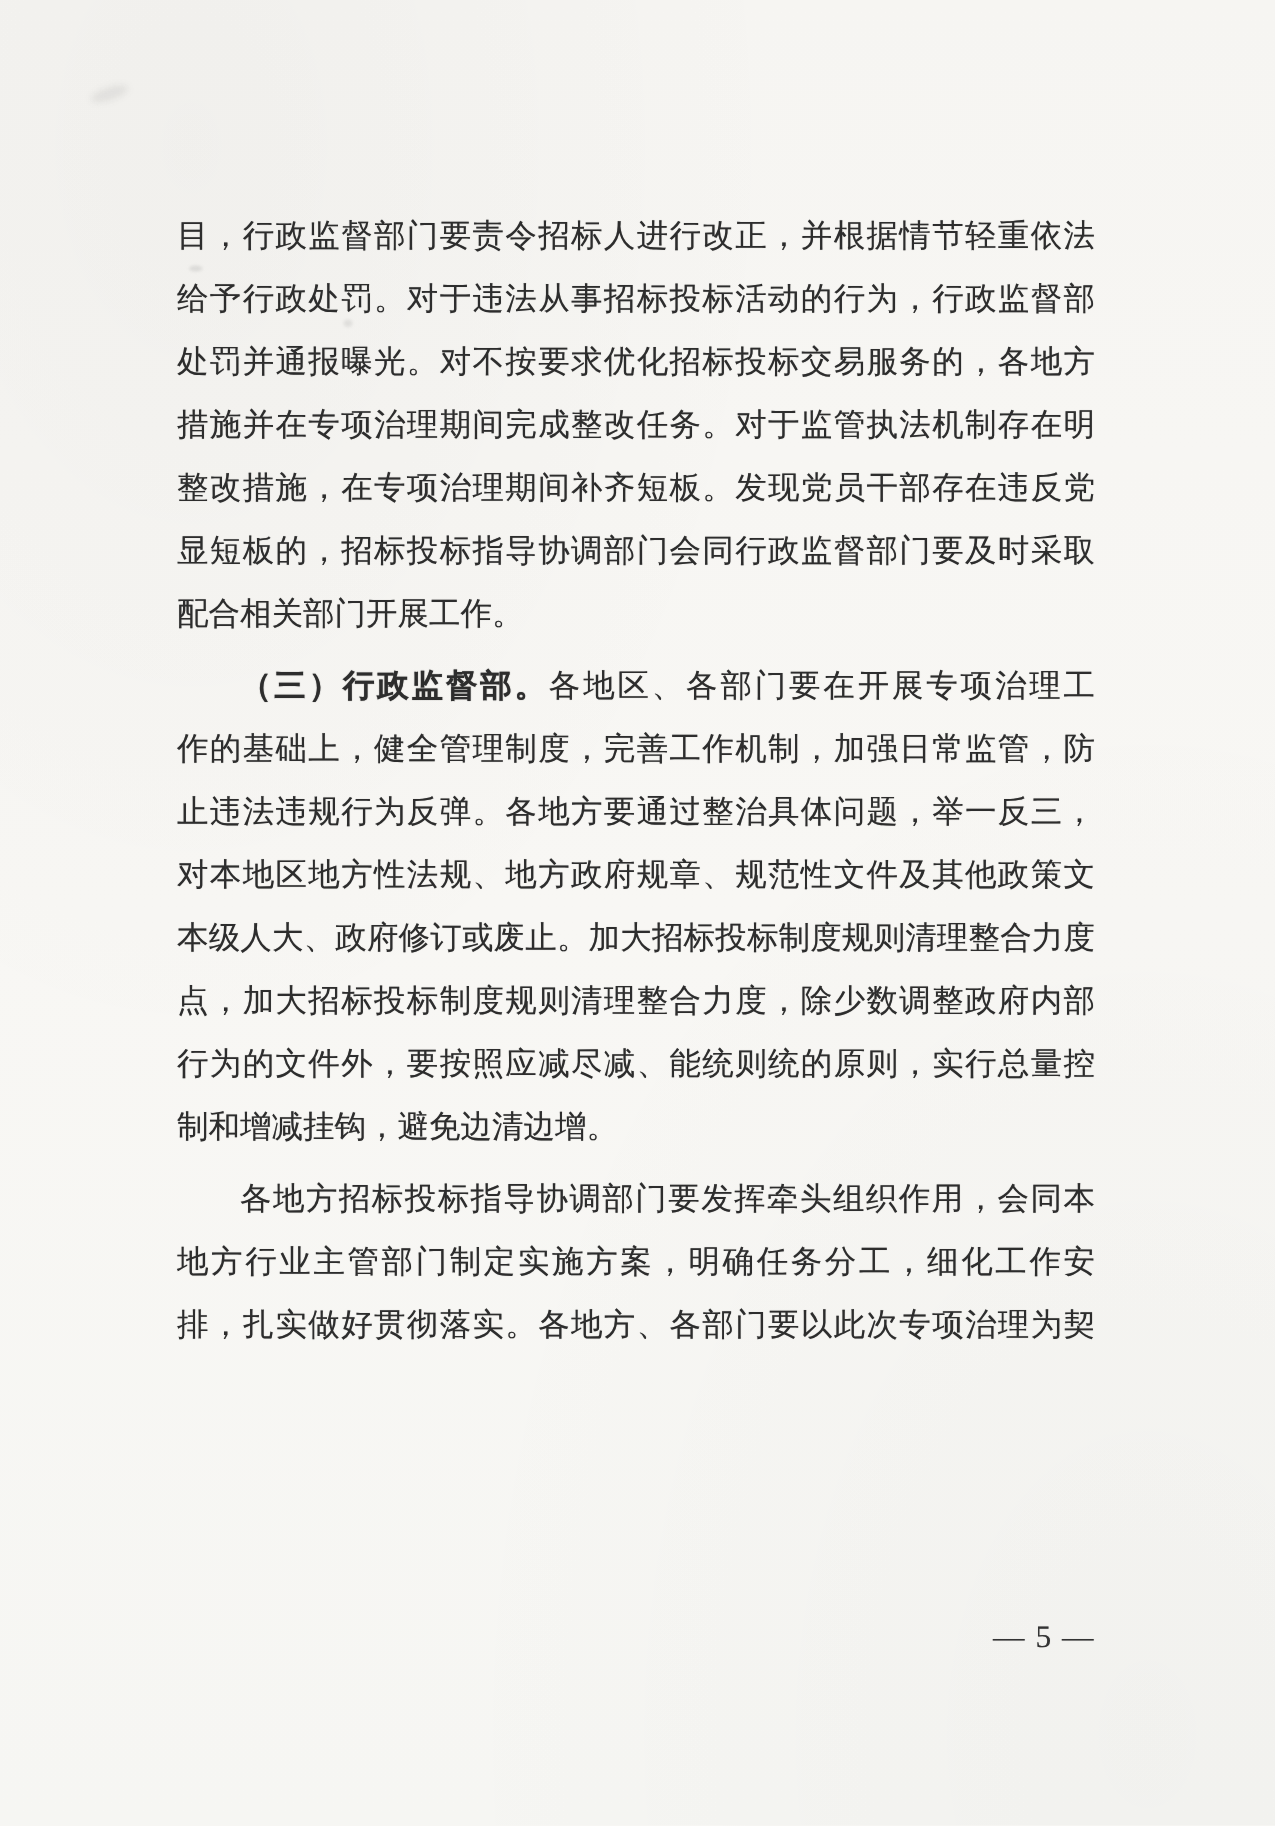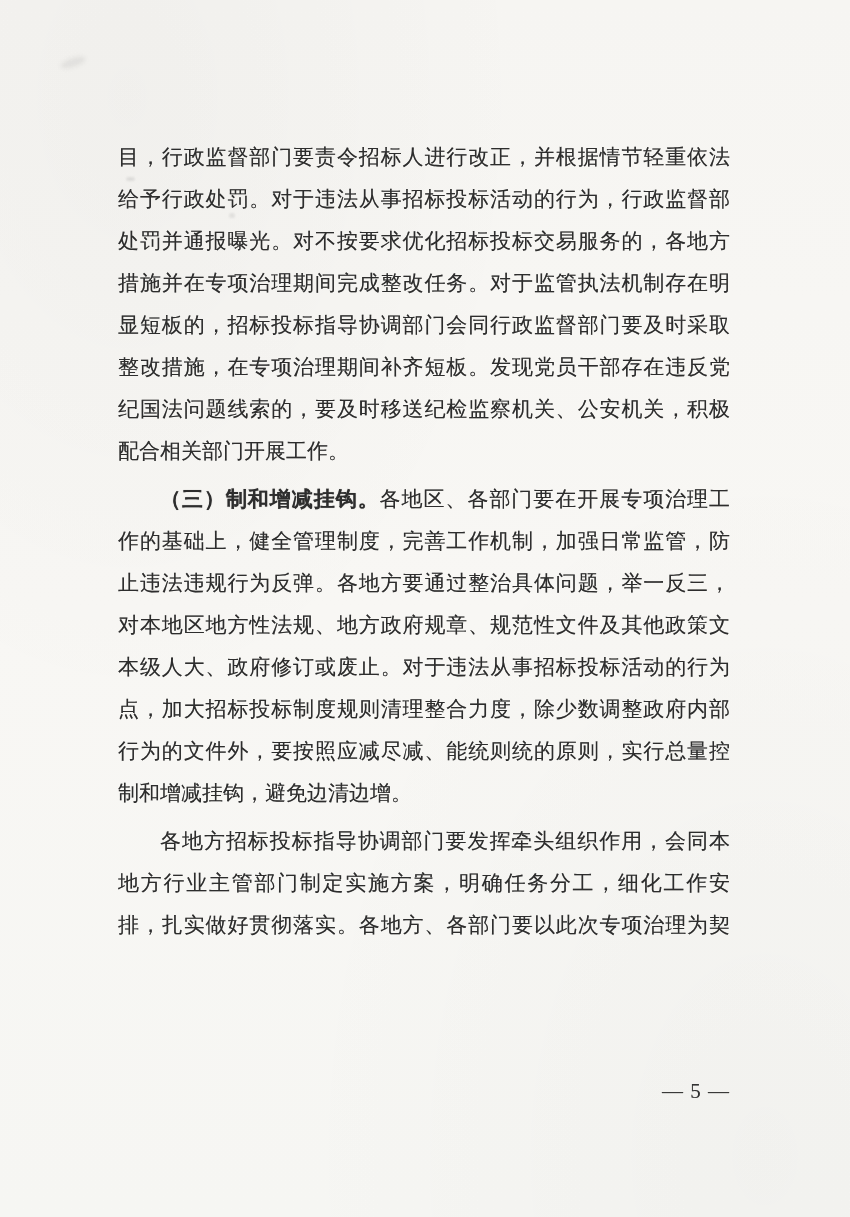--- a/index.html
+++ b/index.html
@@ -105,31 +105,30 @@
   <div class="smudge s1"></div>
   <div class="smudge s2"></div>
   <div class="smudge s3"></div>
 
   <div class="text-block" id="text-block">
       <div class="paragraph">
         <div class="line">目，行政监督部门要责令招标人进行改正，并根据情节轻重依法</div>
         <div class="line">给予行政处罚。对于违法从事招标投标活动的行为，行政监督部</div>
         <div class="line">处罚并通报曝光。对不按要求优化招标投标交易服务的，各地方</div>
         <div class="line">措施并在专项治理期间完成整改任务。对于监管执法机制存在明</div>
+        <div class="line">整改措施，在专项治理期间补齐短板。发现党员干部存在违反党</div>
         <div class="line">显短板的，招标投标指导协调部门会同行政监督部门要及时采取</div>
-        <div class="line">整改措施，在专项治理期间补齐短板。发现党员干部存在违反党</div>
-        <div class="line">纪国法问题线索的，要及时移送纪检监察机关、公安机关，积极</div>
         <div class="line last">配合相关部门开展工作。</div>
       </div>
       <div class="paragraph">
-        <div class="line indent"><span class="heading-bold">（三）制和增减挂钩。</span>各地区、各部门要在开展专项治理工</div>
+        <div class="line indent"><span class="heading-bold">（三）行政监督部。</span>各地区、各部门要在开展专项治理工</div>
         <div class="line">作的基础上，健全管理制度，完善工作机制，加强日常监管，防</div>
         <div class="line">止违法违规行为反弹。各地方要通过整治具体问题，举一反三，</div>
         <div class="line">对本地区地方性法规、地方政府规章、规范性文件及其他政策文</div>
-        <div class="line">本级人大、政府修订或废止。对于违法从事招标投标活动的行为</div>
+        <div class="line">本级人大、政府修订或废止。加大招标投标制度规则清理整合力度</div>
         <div class="line">点，加大招标投标制度规则清理整合力度，除少数调整政府内部</div>
         <div class="line">行为的文件外，要按照应减尽减、能统则统的原则，实行总量控</div>
         <div class="line last">制和增减挂钩，避免边清边增。</div>
       </div>
       <div class="paragraph">
         <div class="line indent">各地方招标投标指导协调部门要发挥牵头组织作用，会同本</div>
         <div class="line">地方行业主管部门制定实施方案，明确任务分工，细化工作安</div>
         <div class="line">排，扎实做好贯彻落实。各地方、各部门要以此次专项治理为契</div>
       </div>
     </div>

